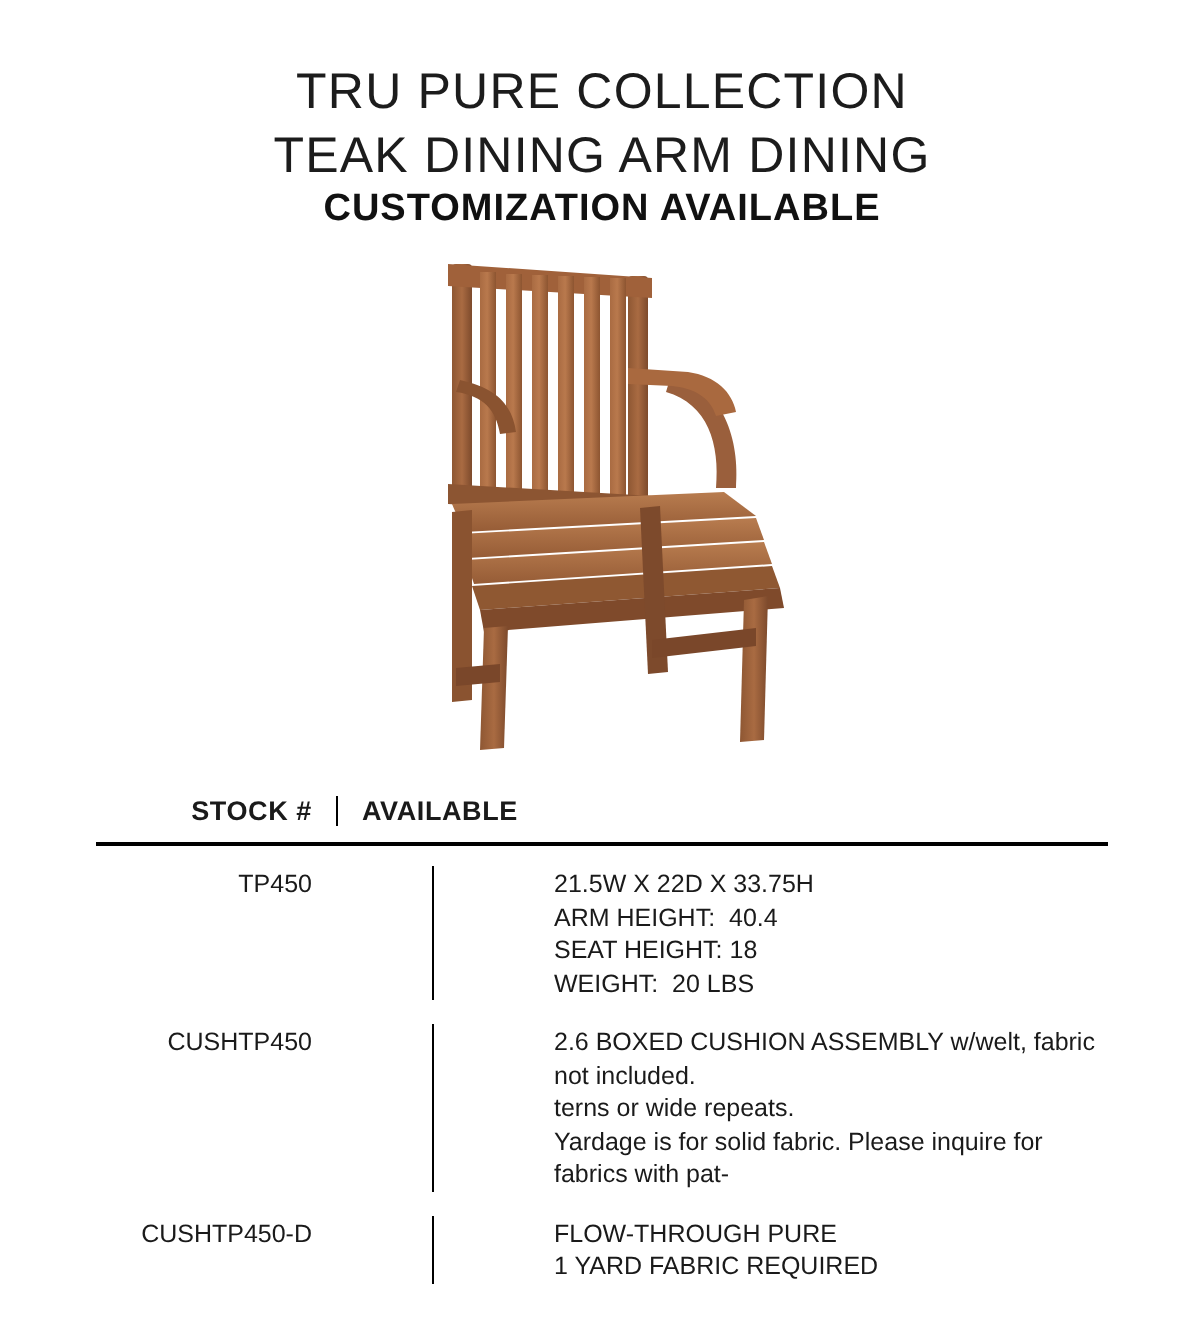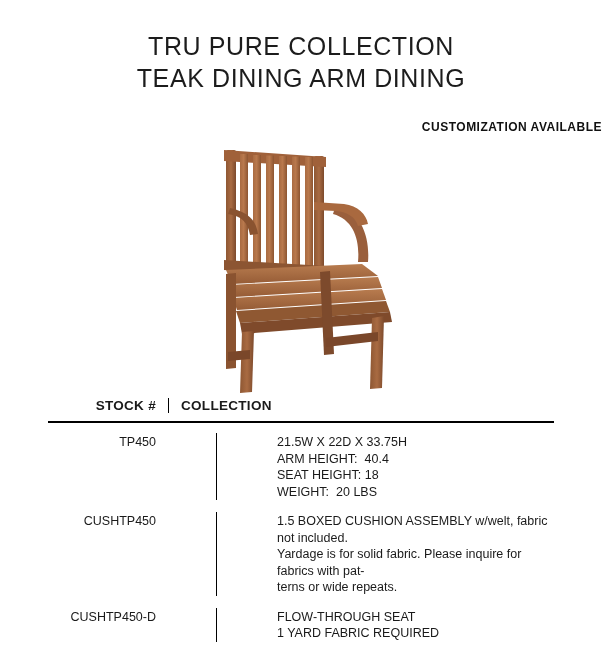--- a/index.html
+++ b/index.html
@@ -30,23 +30,22 @@
   }
   .title-line {
     font-size: 25px;
     letter-spacing: 0.6px;
     font-weight: 400;
     color: #1c1c1c;
     line-height: 32px;
     font-family: "Liberation Sans", sans-serif;
   }
   .subtitle {
-    margin-top: 26px;
-    text-align: right;
-    font-size: 12px;
+    text-align: center;
+    font-size: 19px;
     font-weight: bold;
     letter-spacing: 0.5px;
     color: #111111;
   }
 
   
   .product-area {
     position: relative;
     height: 260px;
     margin-top: 8px;
@@ -193,49 +192,49 @@
         <path d="M42 210 L64 208 L64 217 L42 219 Z" fill="#7a472a"></path>
       </svg>
     </div>
   </div>
 
   <div class="spec-table">
 
     <div class="spec-head">
       <div class="col-stock">STOCK #</div>
       <div class="col-div"></div>
-      <div class="col-dim">COLLECTION</div>
+      <div class="col-dim">AVAILABLE</div>
     </div>
 
     <div class="rule"></div>
 
     <div class="spec-row">
       <div class="col-stock">TP450</div>
       <div class="divider-cell"></div>
       <div class="col-dim">
         <span class="spec-line">21.5W X 22D X 33.75H</span>
         <span class="spec-line">ARM HEIGHT:  40.4</span>
         <span class="spec-line">SEAT HEIGHT: 18</span>
         <span class="spec-line">WEIGHT:  20 LBS</span>
       </div>
     </div>
 
     <div class="spec-row">
       <div class="col-stock">CUSHTP450</div>
       <div class="divider-cell"></div>
       <div class="col-dim">
-        <span class="spec-line">1.5 BOXED CUSHION ASSEMBLY w/welt, fabric not included.</span>
+        <span class="spec-line">2.6 BOXED CUSHION ASSEMBLY w/welt, fabric not included.</span>
+        <span class="spec-line">terns or wide repeats.</span>
         <span class="spec-line">Yardage is for solid fabric. Please inquire for fabrics with pat-</span>
-        <span class="spec-line">terns or wide repeats.</span>
       </div>
     </div>
 
     <div class="spec-row">
       <div class="col-stock">CUSHTP450-D</div>
       <div class="divider-cell"></div>
       <div class="col-dim">
-        <span class="spec-line">FLOW-THROUGH SEAT</span>
+        <span class="spec-line">FLOW-THROUGH PURE</span>
         <span class="spec-line">1 YARD FABRIC REQUIRED</span>
       </div>
     </div>
 
   </div>
 </div>
 
 </body></html>

